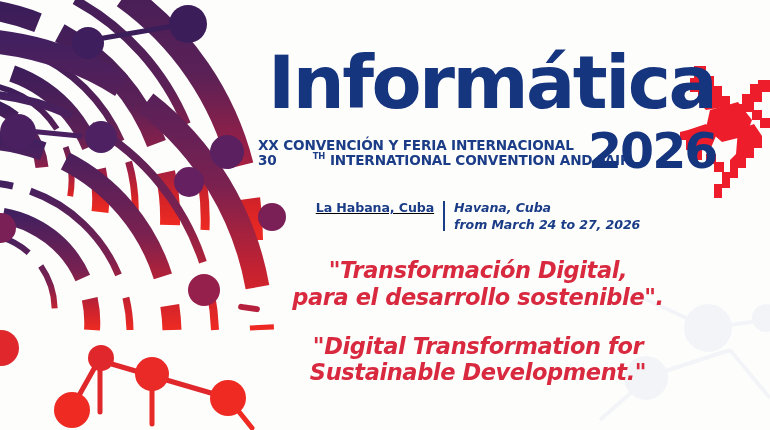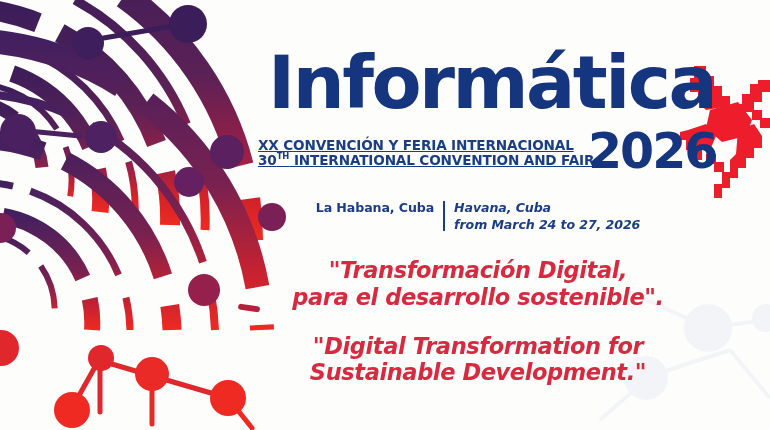--- a/index.html
+++ b/index.html
@@ -68,26 +68,26 @@
     line-height:1.04;
     white-space:nowrap;
   }
   .subt .l1,.subt .l2{
     font-family:"DejaVu Sans", sans-serif;
     font-weight:bold;
     font-size:13.6px;
     letter-spacing:-0.15px;
     color:#1b3c86;
     display:block;
-    text-decoration:underline;
   }
   .subt .l2 sup{
     font-size:8.4px;
     vertical-align:super;
     letter-spacing:0;
+    margin-left:36px;
   }
   .year{
     position:absolute;left:340px;top:73px;
     font-family:"DejaVu Sans", sans-serif;
     font-weight:bold;
     font-size:49px;
     letter-spacing:-2px;
     color:#16357f;
     line-height:1;
     z-index:4;
@@ -99,21 +99,21 @@
     display:flex;
     justify-content:center;
     align-items:stretch;
     gap:0px;
   }
   .places .col{
     padding:0 9px;
     line-height:1.33;
     white-space:nowrap;
   }
-  .places .col.es{text-align:left;}
+  .places .col.es{text-align:left;text-decoration:underline;}
   .places .col.en{text-align:left;font-style:italic;}
   .places .vline{
     width:2px;
     background:#1b3c86;
     margin:1px 0 2px 0;
   }
   .places span{
     display:block;
     font-family:"DejaVu Sans", sans-serif;
     font-weight:bold;

